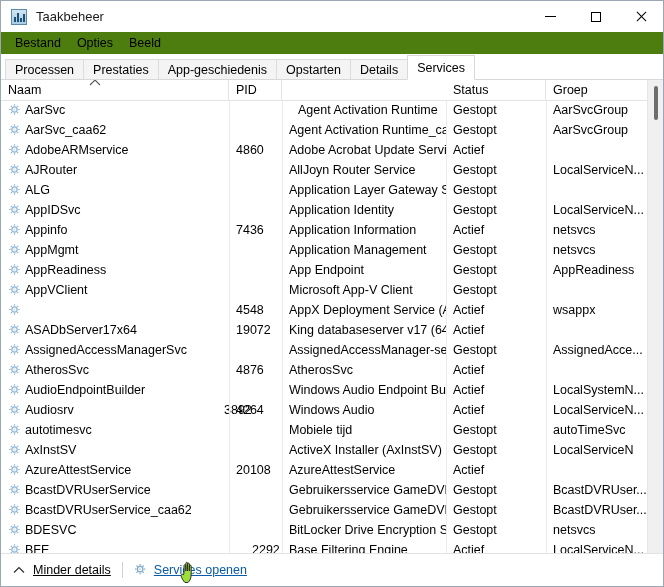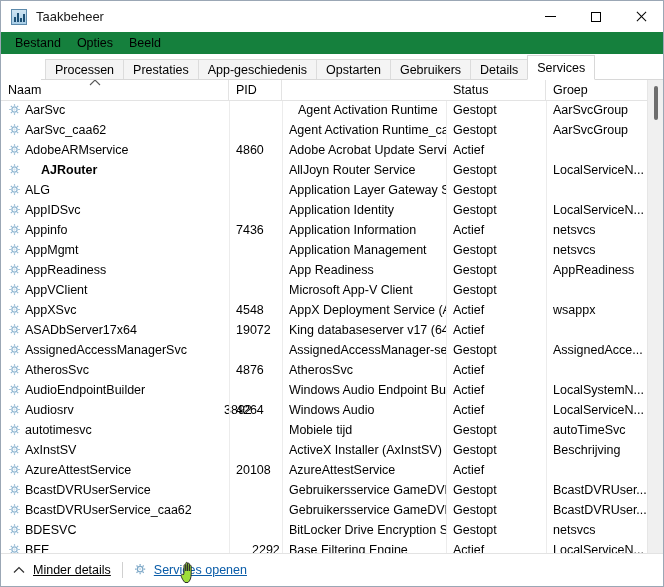--- a/index.html
+++ b/index.html
@@ -97,42 +97,41 @@
   .glyph-close:before { transform: rotate(45deg); }
   .glyph-close:after  { transform: rotate(-45deg); }
 
   
   #menubar {
     height: 22px;
     flex: 0 0 22px;
     display: flex;
     align-items: center;
     padding-left: 6px;
-    background: #15803d;
+    background: #4d7c0f;
   }
   .menu-item {
     padding: 2px 8px;
     font-size: 12.5px;
     color: #000;
     cursor: default;
     white-space: nowrap;
   }
 
   
   #tabstrip {
     flex: 0 0 26px;
     height: 26px;
     position: relative;
     background: #ffffff;
     border-bottom: 1px solid #d8d8d8;
     display: flex;
     align-items: flex-end;
     padding-left: 4px;
     box-sizing: border-box;
-    margin-left: 40px;
   }
   .tab {
     height: 20px;
     line-height: 20px;
     padding: 0 9px;
     font-size: 12.5px;
     color: #000;
     background: #f4f4f4;
     border: 1px solid #dcdcdc;
     border-bottom: none;
@@ -343,21 +342,20 @@
     <div class="menu-item">Bestand</div>
     <div class="menu-item">Opties</div>
     <div class="menu-item">Beeld</div>
   </div>
 
   <div id="tabstrip">
     <div class="tab">Processen</div>
     <div class="tab">Prestaties</div>
     <div class="tab">App-geschiedenis</div>
     <div class="tab">Opstarten</div>
-    <div class="tab">Gebruikers</div>
     <div class="tab">Details</div>
     <div class="tab selected">Services</div>
   </div>
 
   <div id="listarea">
 
     <div id="colheader">
       <svg id="sort-arrow" viewBox="0 0 12 9">
         <path d="M1 7 L6 2 L11 7" fill="none" stroke="#5a5a5a" stroke-width="1.1"></path>
       </svg>
@@ -416,21 +414,21 @@
           <div class="cell" style="left: 545px; width: 103px;"></div>
         </div>
         <div class="row">
           <svg class="gear" viewBox="0 0 16 16">
             <g fill="none" stroke="#8fb6d2" stroke-width="1.5">
               <circle cx="8" cy="8" r="3.2"></circle>
               <path d="M8 1.6 L8 3.4 M8 12.6 L8 14.4 M1.6 8 L3.4 8 M12.6 8 L14.4 8 M3.5 3.5 L4.8 4.8 M11.2 11.2 L12.5 12.5 M12.5 3.5 L11.2 4.8 M4.8 11.2 L3.5 12.5"></path>
             </g>
             <circle cx="8" cy="8" r="1.4" fill="#cfe2ef"></circle>
           </svg>
-          <div class="cell name" style="left: 16px; width: 228px; font-weight: bold;">AJRouter</div>
+          <div class="cell name" style="left: 0px; width: 228px;">AJRouter</div>
           <div class="cell" style="left: 228px; width: 53px;"></div>
           <div class="cell" style="left: 281px; width: 164px;">AllJoyn Router Service</div>
           <div class="cell" style="left: 445px; width: 100px;">Gestopt</div>
           <div class="cell" style="left: 545px; width: 103px;">LocalServiceN...</div>
         </div>
         <div class="row">
           <svg class="gear" viewBox="0 0 16 16">
             <g fill="none" stroke="#8fb6d2" stroke-width="1.5">
               <circle cx="8" cy="8" r="3.2"></circle>
               <path d="M8 1.6 L8 3.4 M8 12.6 L8 14.4 M1.6 8 L3.4 8 M12.6 8 L14.4 8 M3.5 3.5 L4.8 4.8 M11.2 11.2 L12.5 12.5 M12.5 3.5 L11.2 4.8 M4.8 11.2 L3.5 12.5"></path>
@@ -488,21 +486,21 @@
         <div class="row">
           <svg class="gear" viewBox="0 0 16 16">
             <g fill="none" stroke="#8fb6d2" stroke-width="1.5">
               <circle cx="8" cy="8" r="3.2"></circle>
               <path d="M8 1.6 L8 3.4 M8 12.6 L8 14.4 M1.6 8 L3.4 8 M12.6 8 L14.4 8 M3.5 3.5 L4.8 4.8 M11.2 11.2 L12.5 12.5 M12.5 3.5 L11.2 4.8 M4.8 11.2 L3.5 12.5"></path>
             </g>
             <circle cx="8" cy="8" r="1.4" fill="#cfe2ef"></circle>
           </svg>
           <div class="cell name" style="left: 0px; width: 228px;">AppReadiness</div>
           <div class="cell" style="left: 228px; width: 53px;"></div>
-          <div class="cell" style="left: 281px; width: 164px;">App Readiness</div>
+          <div class="cell" style="left: 281px; width: 164px;">App Endpoint</div>
           <div class="cell" style="left: 445px; width: 100px;">Gestopt</div>
           <div class="cell" style="left: 545px; width: 103px;">AppReadiness</div>
         </div>
         <div class="row">
           <svg class="gear" viewBox="0 0 16 16">
             <g fill="none" stroke="#8fb6d2" stroke-width="1.5">
               <circle cx="8" cy="8" r="3.2"></circle>
               <path d="M8 1.6 L8 3.4 M8 12.6 L8 14.4 M1.6 8 L3.4 8 M12.6 8 L14.4 8 M3.5 3.5 L4.8 4.8 M11.2 11.2 L12.5 12.5 M12.5 3.5 L11.2 4.8 M4.8 11.2 L3.5 12.5"></path>
             </g>
             <circle cx="8" cy="8" r="1.4" fill="#cfe2ef"></circle>
@@ -514,21 +512,20 @@
           <div class="cell" style="left: 545px; width: 103px;"></div>
         </div>
         <div class="row">
           <svg class="gear" viewBox="0 0 16 16">
             <g fill="none" stroke="#8fb6d2" stroke-width="1.5">
               <circle cx="8" cy="8" r="3.2"></circle>
               <path d="M8 1.6 L8 3.4 M8 12.6 L8 14.4 M1.6 8 L3.4 8 M12.6 8 L14.4 8 M3.5 3.5 L4.8 4.8 M11.2 11.2 L12.5 12.5 M12.5 3.5 L11.2 4.8 M4.8 11.2 L3.5 12.5"></path>
             </g>
             <circle cx="8" cy="8" r="1.4" fill="#cfe2ef"></circle>
           </svg>
-          <div class="cell name" style="left: 0px; width: 228px;">AppXSvc</div>
           <div class="cell" style="left: 228px; width: 53px;">4548</div>
           <div class="cell" style="left: 281px; width: 164px;">AppX Deployment Service (AppXSVC)</div>
           <div class="cell" style="left: 445px; width: 100px;">Actief</div>
           <div class="cell" style="left: 545px; width: 103px;">wsappx</div>
         </div>
         <div class="row">
           <svg class="gear" viewBox="0 0 16 16">
             <g fill="none" stroke="#8fb6d2" stroke-width="1.5">
               <circle cx="8" cy="8" r="3.2"></circle>
               <path d="M8 1.6 L8 3.4 M8 12.6 L8 14.4 M1.6 8 L3.4 8 M12.6 8 L14.4 8 M3.5 3.5 L4.8 4.8 M11.2 11.2 L12.5 12.5 M12.5 3.5 L11.2 4.8 M4.8 11.2 L3.5 12.5"></path>
@@ -616,21 +613,21 @@
             <g fill="none" stroke="#8fb6d2" stroke-width="1.5">
               <circle cx="8" cy="8" r="3.2"></circle>
               <path d="M8 1.6 L8 3.4 M8 12.6 L8 14.4 M1.6 8 L3.4 8 M12.6 8 L14.4 8 M3.5 3.5 L4.8 4.8 M11.2 11.2 L12.5 12.5 M12.5 3.5 L11.2 4.8 M4.8 11.2 L3.5 12.5"></path>
             </g>
             <circle cx="8" cy="8" r="1.4" fill="#cfe2ef"></circle>
           </svg>
           <div class="cell name" style="left: 0px; width: 228px;">AxInstSV</div>
           <div class="cell" style="left: 228px; width: 53px;"></div>
           <div class="cell" style="left: 281px; width: 164px;">ActiveX Installer (AxInstSV)</div>
           <div class="cell" style="left: 445px; width: 100px;">Gestopt</div>
-          <div class="cell" style="left: 545px; width: 103px;">Beschrijving</div>
+          <div class="cell" style="left: 545px; width: 103px;">LocalServiceN</div>
         </div>
         <div class="row">
           <svg class="gear" viewBox="0 0 16 16">
             <g fill="none" stroke="#8fb6d2" stroke-width="1.5">
               <circle cx="8" cy="8" r="3.2"></circle>
               <path d="M8 1.6 L8 3.4 M8 12.6 L8 14.4 M1.6 8 L3.4 8 M12.6 8 L14.4 8 M3.5 3.5 L4.8 4.8 M11.2 11.2 L12.5 12.5 M12.5 3.5 L11.2 4.8 M4.8 11.2 L3.5 12.5"></path>
             </g>
             <circle cx="8" cy="8" r="1.4" fill="#cfe2ef"></circle>
           </svg>
           <div class="cell name" style="left: 0px; width: 228px;">AzureAttestService</div>

